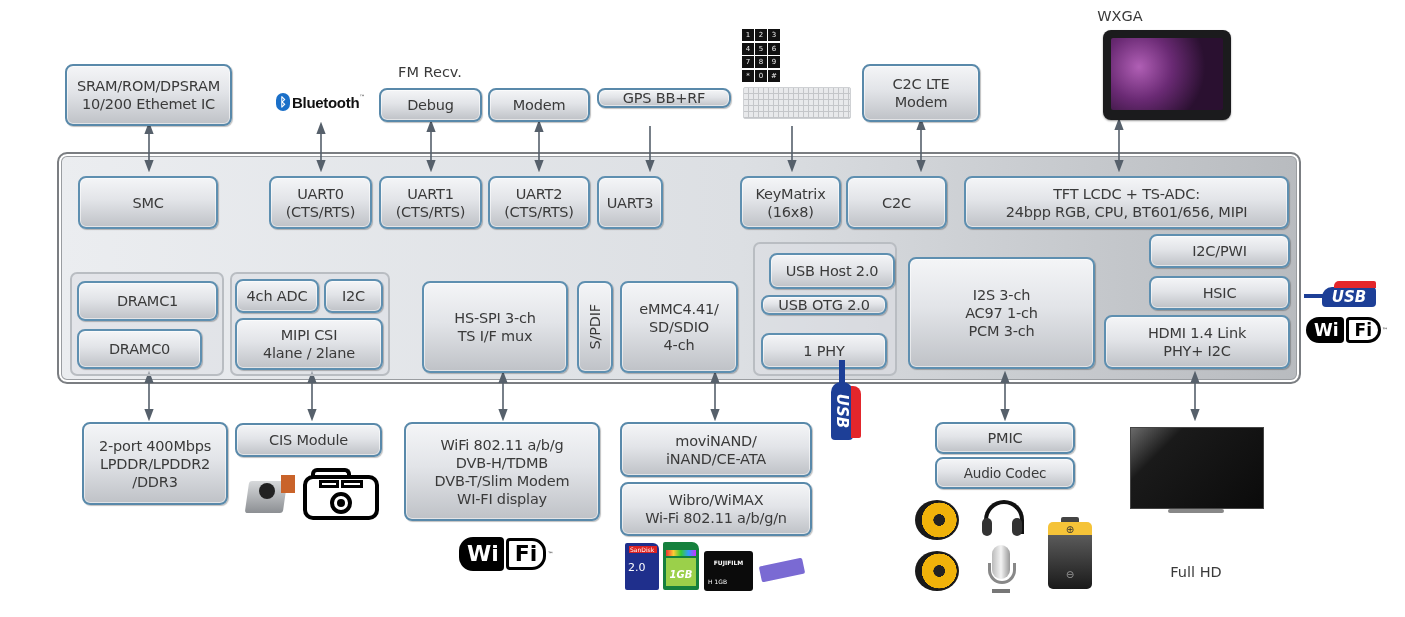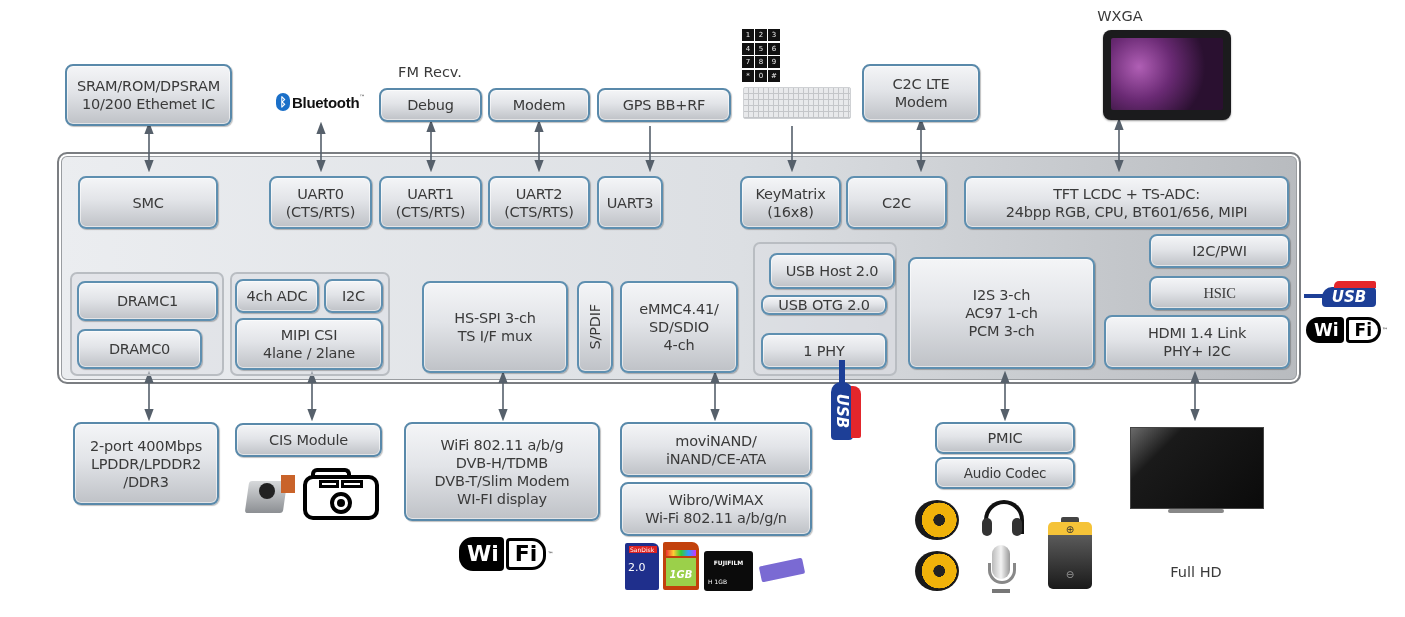--- a/index.html
+++ b/index.html
@@ -71,21 +71,21 @@
 
 <div class="abs" style="left:276px;top:93px;display:flex;align-items:center;">
   <span style="display:inline-block;width:14px;height:18px;background:#1a6fc8;border-radius:7px;color:#fff;font-size:12px;font-weight:bold;text-align:center;line-height:18px;">ᛒ</span>
   <span style="font-weight:bold;font-size:15px;color:#111;margin-left:2px;font-family:'Liberation Sans Narrow','Liberation Sans',sans-serif;letter-spacing:-0.3px;">Bluetooth</span>
   <span style="font-size:6px;align-self:flex-start;">™</span>
 </div>
 
 <div class="label" style="left:380px;top:64px;width:100px;">FM Recv.</div>
 <div class="box ext" style="left:379px;top:88px;width:103px;height:34px;">Debug</div>
 <div class="box ext" style="left:488px;top:88px;width:102px;height:34px;">Modem</div>
-<div class="box ext" style="left:597px;top:88px;width:134px;height:34px;">GPS BB+RF</div>
+<div class="box ext" style="left:597px;top:88px;width:134px;height:20px;">GPS BB+RF</div>
 
 <div class="abs" id="keypad" style="left:742px;top:29px;width:40px;height:53px;display:grid;grid-template-columns:repeat(3,12px);grid-gap:1px;background:#fff;">
     <div style="background: rgb(17, 17, 17); color: rgb(238, 238, 238); font-size: 7px; text-align: center; line-height: 12px; height: 12px;">1</div>
     <div style="background: rgb(17, 17, 17); color: rgb(238, 238, 238); font-size: 7px; text-align: center; line-height: 12px; height: 12px;">2</div>
     <div style="background: rgb(17, 17, 17); color: rgb(238, 238, 238); font-size: 7px; text-align: center; line-height: 12px; height: 12px;">3</div>
     <div style="background: rgb(17, 17, 17); color: rgb(238, 238, 238); font-size: 7px; text-align: center; line-height: 12px; height: 12px;">4</div>
     <div style="background: rgb(17, 17, 17); color: rgb(238, 238, 238); font-size: 7px; text-align: center; line-height: 12px; height: 12px;">5</div>
     <div style="background: rgb(17, 17, 17); color: rgb(238, 238, 238); font-size: 7px; text-align: center; line-height: 12px; height: 12px;">6</div>
     <div style="background: rgb(17, 17, 17); color: rgb(238, 238, 238); font-size: 7px; text-align: center; line-height: 12px; height: 12px;">7</div>
     <div style="background: rgb(17, 17, 17); color: rgb(238, 238, 238); font-size: 7px; text-align: center; line-height: 12px; height: 12px;">8</div>
@@ -141,21 +141,21 @@
 
 <div class="group" style="left:753px;top:242px;width:144px;height:134px;"></div>
 <div class="box" style="left:761px;top:253px;width:126px;height:36px;margin-left:8px;">USB Host 2.0</div>
 <div class="box" style="left:761px;top:295px;width:126px;height:20px;">USB OTG 2.0</div>
 <div class="box" style="left:761px;top:333px;width:126px;height:36px;">1 PHY</div>
 
 <div class="box" style="left:908px;top:257px;width:187px;height:112px;">I2S 3-ch
 AC97 1-ch
 PCM 3-ch</div>
 <div class="box" style="left:1149px;top:234px;width:141px;height:34px;">I2C/PWI</div>
-<div class="box" style="left:1149px;top:276px;width:141px;height:34px;font-family:Liberation Serif, serif;">HSIC</div>
+<div class="box" style="left:1149px;top:276px;width:141px;height:34px;">HSIC</div>
 <div class="box" style="left:1104px;top:315px;width:186px;height:54px;">HDMI 1.4 Link
 PHY+ I2C</div>
 
 <div class="abs" style="left:1304px;top:281px;width:72px;height:26px;">
   <div style="position:absolute;left:0;top:13px;width:22px;height:4px;background:#1d3f97;"></div>
   <div style="position:absolute;left:18px;top:6px;width:54px;height:20px;background:#1d3f97;border-radius:10px 4px 4px 4px;color:#fff;font-weight:bold;font-style:italic;font-size:15px;line-height:20px;text-align:center;">USB</div>
   <div style="position:absolute;left:30px;top:0;width:42px;height:7px;background:#e3262b;border-radius:5px 2px 0 0;"></div>
 </div>
 <div class="wifi" style="left:1306px;top:317px;font-size:17px;line-height:26px;">
   <span class="wi">Wi</span>
@@ -163,21 +163,21 @@
     <span class="tm">™</span>
 </div>
 
 <div class="abs" style="left:831px;top:360px;width:36px;height:82px;">
   <div style="position:absolute;left:8px;top:0;width:6px;height:24px;background:#1d3f97;"></div>
   <div style="position:absolute;left:0;top:22px;width:22px;height:58px;background:#1d3f97;border-radius:10px 10px 4px 4px;"></div>
   <div style="position:absolute;left:20px;top:26px;width:10px;height:52px;background:#e3262b;border-radius:0 8px 2px 0;"></div>
   <div style="position:absolute;left:-16px;top:42px;width:54px;height:18px;transform:rotate(90deg);color:#fff;font-weight:bold;font-style:italic;font-size:15px;text-align:center;">USB</div>
 </div>
 
-<div class="box ext" style="left:73px;top:422px;width:146px;height:83px;">2-port 400Mbps
+<div class="box ext" style="left:82px;top:422px;width:146px;height:83px;">2-port 400Mbps
 LPDDR/LPDDR2
 /DDR3</div>
 <div class="box ext" style="left:235px;top:423px;width:147px;height:34px;">CIS Module</div>
 
 <div class="abs" style="left:247px;top:475px;width:48px;height:40px;">
   <div style="position:absolute;left:0;top:6px;width:38px;height:32px;background:linear-gradient(#d7d9db,#8c8f93);border-radius:3px;transform:skewX(-8deg);"></div>
   <div style="position:absolute;left:12px;top:8px;width:16px;height:16px;border-radius:50%;background:#222;"></div>
   <div style="position:absolute;left:34px;top:0;width:14px;height:18px;background:#c9632a;"></div>
 </div>
 <div class="abs" style="left:303px;top:468px;width:76px;height:52px;">
@@ -201,21 +201,21 @@
 
 <div class="box ext" style="left:620px;top:422px;width:192px;height:55px;">moviNAND/
 iNAND/CE-ATA</div>
 <div class="box ext" style="left:620px;top:482px;width:192px;height:54px;">Wibro/WiMAX
 Wi-Fi 802.11 a/b/g/n</div>
 
 <div class="abs" style="left:625px;top:543px;width:34px;height:47px;background:#1f2f8c;border-radius:2px 6px 2px 2px;color:#fff;font-size:7px;">
   <div style="background:#d22;margin:3px 2px 0 4px;padding:0 1px;font-size:6px;">SanDisk</div>
   <div style="font-size:11px;font-weight:normal;margin:8px 0 0 3px;">2.0</div>
 </div>
-<div class="abs" style="left:663px;top:542px;width:36px;height:48px;background:#c2410c;border-radius:2px 7px 2px 2px;">
+<div class="abs" style="left:663px;top:542px;width:36px;height:48px;background:#15803d;border-radius:2px 7px 2px 2px;">
   <div style="margin:8px 3px 0;height:6px;background:linear-gradient(to right,#e33,#fc3,#3c3,#39f,#c3f);"></div>
   <div style="margin:2px 3px;height:28px;background:#9bd04a;color:#fff;font-size:10px;font-weight:bold;font-style:italic;text-align:center;line-height:34px;">1GB</div>
 </div>
 <div class="abs" style="left:704px;top:551px;width:49px;height:40px;background:#0b0b0b;border-radius:3px;color:#fff;font-size:6px;text-align:center;">
   <div style="margin-top:8px;font-weight:bold;">FUJIFILM</div>
   <div style="margin-top:12px;text-align:left;padding-left:4px;">H 1GB</div>
 </div>
 <div class="abs" style="left:760px;top:562px;width:44px;height:16px;background:#7a6ad3;transform:rotate(-12deg);border-radius:2px;"></div>
 
 <div class="box ext" style="left:935px;top:422px;width:140px;height:32px;">PMIC</div>

